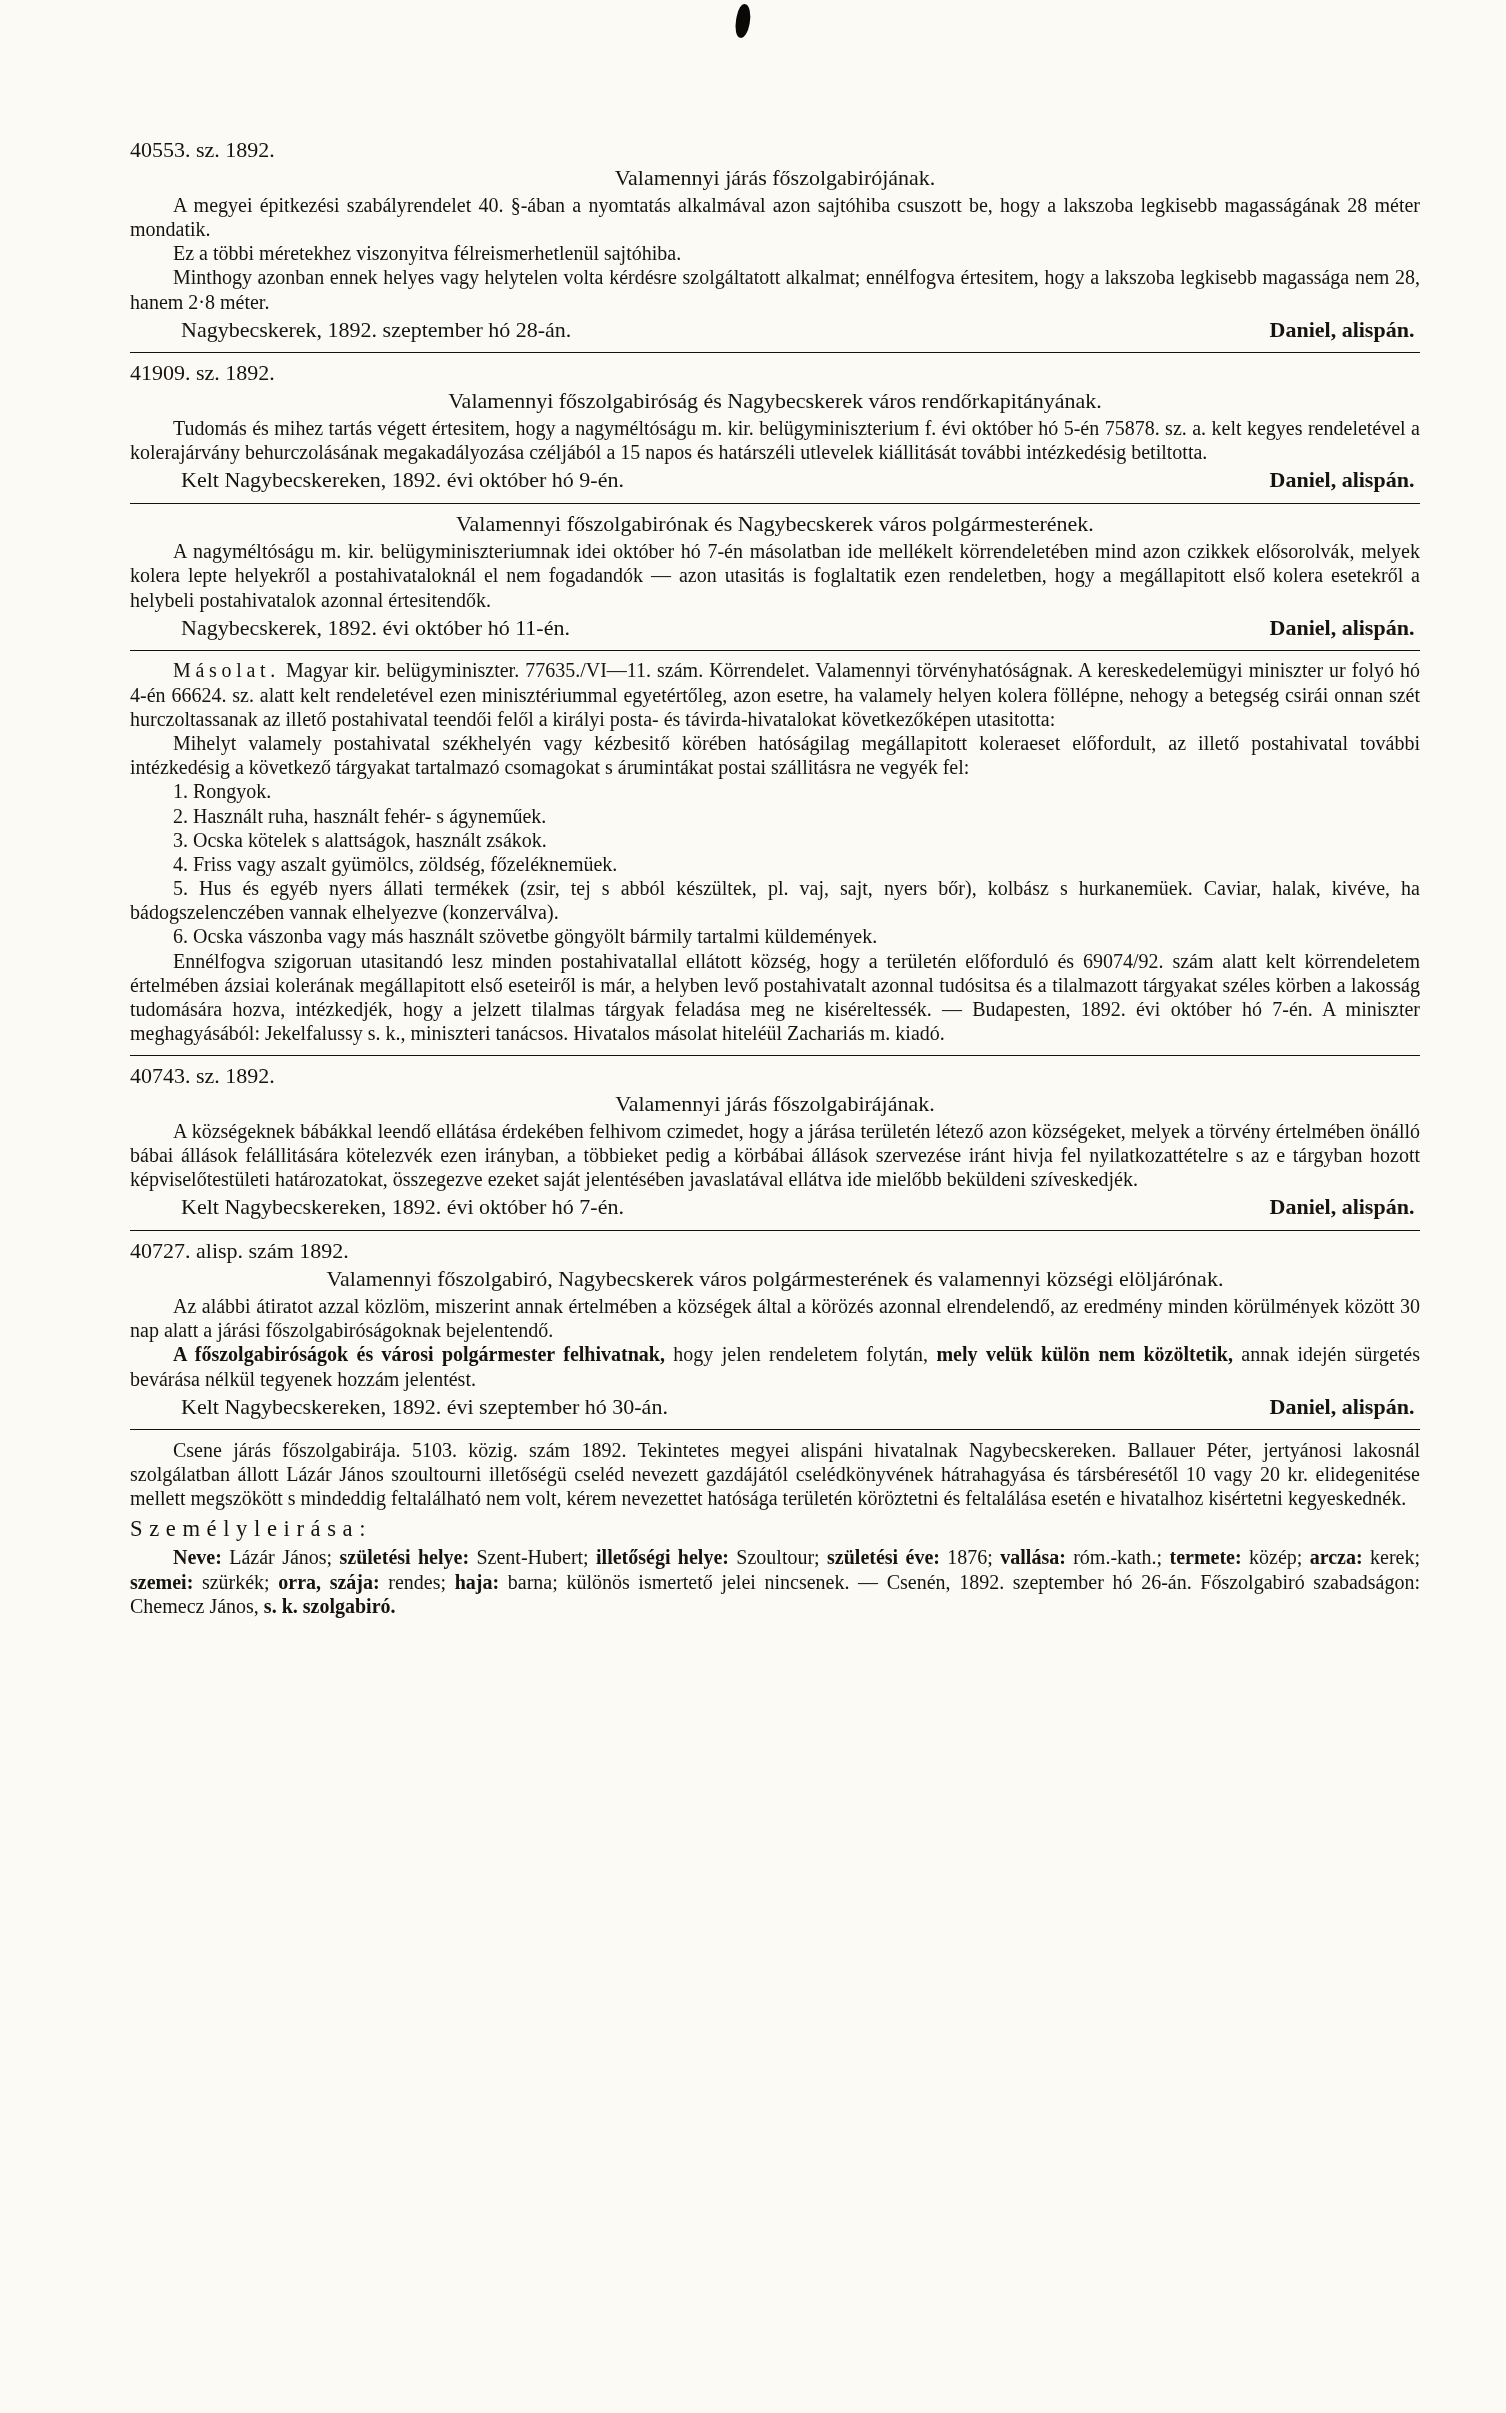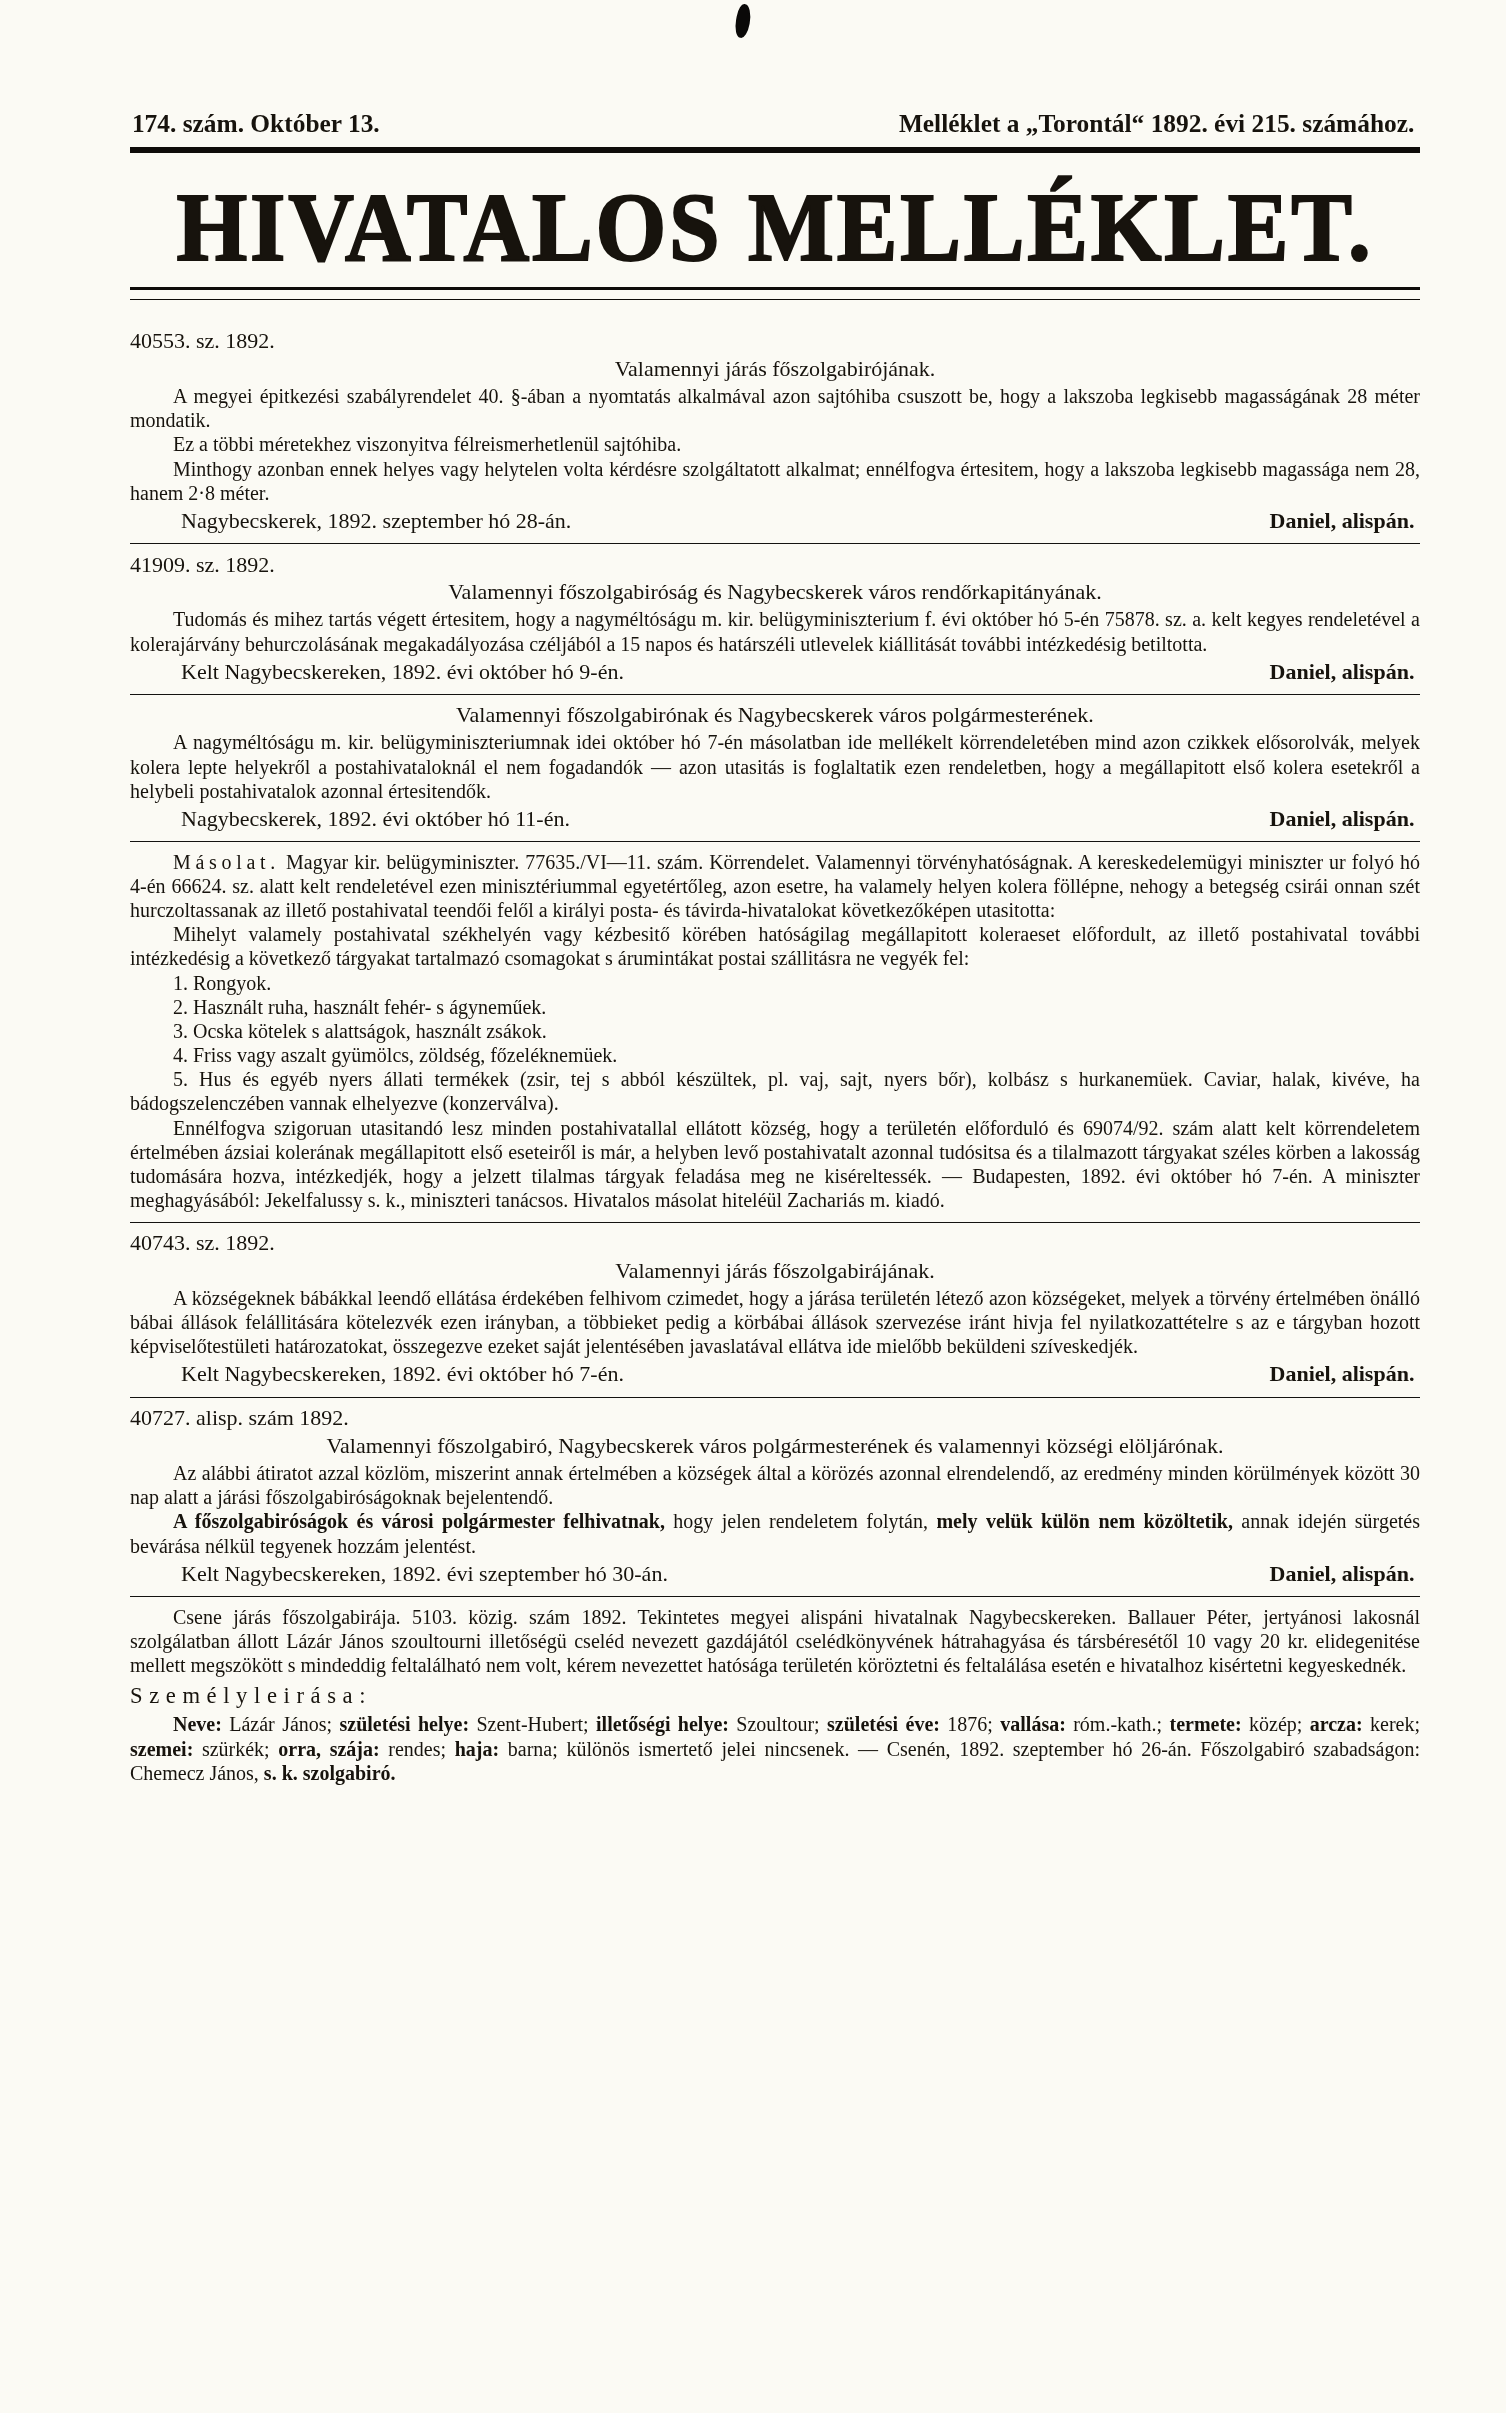--- a/index.html
+++ b/index.html
@@ -34,28 +34,20 @@
   .spread{letter-spacing:4.7px;}
   .b{font-weight:bold;}
   .center-spread{text-align:left;font-size:22.6px;letter-spacing:6.6px;margin:5.6px 0 3.8px;font-family:"Liberation Serif","DejaVu Serif",serif;}
 </style>
 </head>
 <body>
 
 <div class="page">
   <span class="ink-blot"></span>
 
-  <header>
-    <div class="mast-row">
-      <span>174. szám. Október 13.</span>
-      <span>Melléklet a „Torontál“ 1892. évi 215. számához.</span>
-    </div>
-    <h1 class="title">HIVATALOS MELLÉKLET.</h1>
-    <div class="title-rule"></div>
-  </header>
 
   <main>
 
     <section class="sec">
       <div class="sec-num">40553. sz. 1892.</div>
       <div class="addressee">Valamennyi járás főszolgabirójának.</div>
       <p class="bp">A megyei épitkezési szabályrendelet 40. §-ában a nyomtatás alkalmával azon sajtóhiba csuszott be, hogy a lakszoba legkisebb magasságának 28 méter mondatik.</p>
       <p class="bp">Ez a többi méretekhez viszonyitva félreismerhetlenül sajtóhiba.</p>
       <p class="bp">Minthogy azonban ennek helyes vagy helytelen volta kérdésre szolgáltatott alkalmat; ennélfogva értesitem, hogy a lakszoba legkisebb magassága nem 28, hanem 2·8 méter.</p>
       <div class="dl-row">
@@ -87,20 +79,21 @@
     <hr class="rule">
 
     <section class="sec">
       <p class="bp"><span class="spread">Másolat.</span><span> Magyar kir. belügyminiszter. 77635./VI—11. szám. Körrendelet. Valamennyi törvényhatóságnak. A kereskedelemügyi miniszter ur folyó hó 4-én 66624. sz. alatt kelt rendeletével ezen minisztériummal egyetértőleg, azon esetre, ha valamely helyen kolera föllépne, nehogy a betegség csirái onnan szét hurczoltassanak az illető postahivatal teendői felől a királyi posta- és távirda-hivatalokat következőképen utasitotta:</span></p>
       <p class="bp">Mihelyt valamely postahivatal székhelyén vagy kézbesitő körében hatóságilag megállapitott koleraeset előfordult, az illető postahivatal további intézkedésig a következő tárgyakat tartalmazó csomagokat s árumintákat postai szállitásra ne vegyék fel:</p>
       <p class="bp">1. Rongyok.</p>
       <p class="bp">2. Használt ruha, használt fehér- s ágyneműek.</p>
       <p class="bp">3. Ocska kötelek s alattságok, használt zsákok.</p>
       <p class="bp">4. Friss vagy aszalt gyümölcs, zöldség, főzeléknemüek.</p>
       <p class="bp">5. Hus és egyéb nyers állati termékek (zsir, tej s abból készültek, pl. vaj, sajt, nyers bőr), kolbász s hurkanemüek. Caviar, halak, kivéve, ha bádogszelenczében vannak elhelyezve (konzerválva).</p>
+      <p class="bp">6. Ocska vászonba vagy más használt szövetbe göngyölt bármily tartalmi küldemények.</p>
       <p class="bp">Ennélfogva szigoruan utasitandó lesz minden postahivatallal ellátott község, hogy a területén előforduló és 69074/92. szám alatt kelt körrendeletem értelmében ázsiai kolerának megállapitott első eseteiről is már, a helyben levő postahivatalt azonnal tudósitsa és a tilalmazott tárgyakat széles körben a lakosság tudomására hozva, intézkedjék, hogy a jelzett tilalmas tárgyak feladása meg ne kiséreltessék. — Budapesten, 1892. évi október hó 7-én. A miniszter meghagyásából: Jekelfalussy s. k., miniszteri tanácsos. Hivatalos másolat hiteléül Zachariás m. kiadó.</p>
     </section>
     <hr class="rule">
 
     <section class="sec">
       <div class="sec-num">40743. sz. 1892.</div>
       <div class="addressee">Valamennyi járás főszolgabirájának.</div>
       <p class="bp">A községeknek bábákkal leendő ellátása érdekében felhivom czimedet, hogy a járása területén létező azon községeket, melyek a törvény értelmében önálló bábai állások felállitására kötelezvék ezen irányban, a többieket pedig a körbábai állások szervezése iránt hivja fel nyilatkozattételre s az e tárgyban hozott képviselőtestületi határozatokat, összegezve ezeket saját jelentésében javaslatával ellátva ide mielőbb beküldeni szíveskedjék.</p>
       <div class="dl-row">
         <span>Kelt Nagybecskereken, 1892. évi október hó 7-én.</span>

